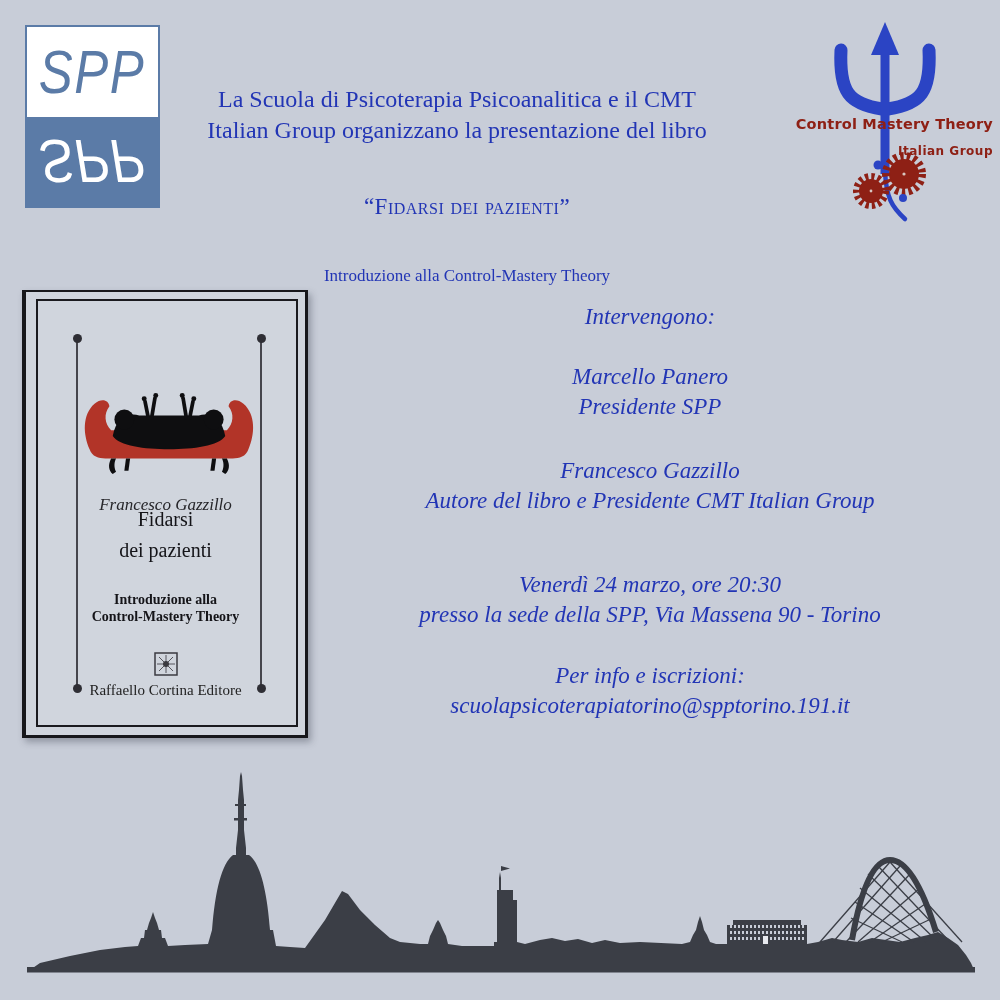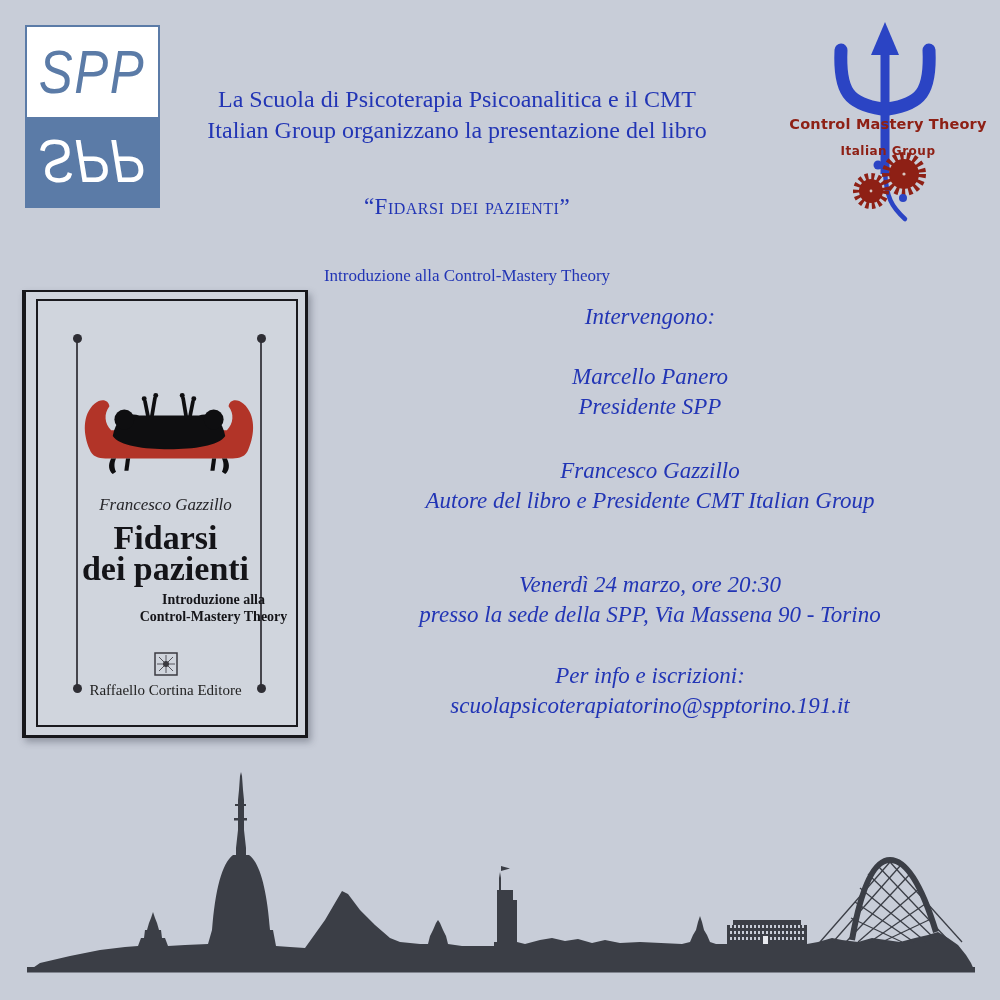--- a/index.html
+++ b/index.html
@@ -15,21 +15,21 @@
     display:flex;align-items:center;justify-content:center;
     font-family:"Liberation Sans", sans-serif;font-size:62px;font-weight:400;
     letter-spacing:2px;font-style:italic;}
   .spp-top{top:0;color:#5b7ba7;}
   .spp-bottom{top:50%;background:#5b7ba7;color:#fff;}
   .spp-top span,.spp-bottom span{display:block;transform:scaleX(0.82);}
   .spp-bottom span{transform:scaleX(0.82) scaleY(-1);}
   
   .cmt-logo{position:absolute;left:783px;top:8px;width:210px;height:225px;}
   .cmt-logo svg{position:absolute;left:0;top:0;}
-  .cmt-line{position:absolute;width:100%;text-align:center;
+  .cmt-line{position:absolute;width:100%;text-align:right;
     font-family:"DejaVu Sans", sans-serif;font-weight:bold;color:#8e2015;}
   .cmt-line1{top:108px;font-size:14.5px;letter-spacing:0.2px;}
   .cmt-line2{top:136px;font-size:12px;letter-spacing:0.5px;}
   
   .blue{color:#2235b5;}
   .header-text{position:absolute;left:157px;top:84px;width:600px;text-align:center;
     font-size:24px;line-height:31px;}
   .title-block{position:absolute;left:167px;top:190px;width:600px;text-align:center;}
   .title-main{font-size:23px;font-weight:normal;font-variant:small-caps;letter-spacing:0.5px;line-height:34px;}
   .title-sub{font-size:17px;line-height:32px;margin-top:36px;}
@@ -41,24 +41,24 @@
     background:#d0d5dd;box-sizing:border-box;
     border-top:2px solid #17171b;border-right:3px solid #17171b;
     border-bottom:3px solid #17171b;border-left:4px solid #17171b;
     box-shadow:3px 4px 7px rgba(40,45,60,0.35);}
   .cover-frame{position:absolute;left:10px;top:7px;right:7px;bottom:8px;
     border:2px solid #1a1a1e;}
   .pin-line{position:absolute;width:2px;top:46px;height:350px;background:#45454c;}
   .pin-dot{position:absolute;width:9px;height:9px;border-radius:50%;background:#2e2e34;}
   .cover-author{position:absolute;left:0;top:203px;width:100%;text-align:center;
     font-style:italic;font-size:17px;color:#26262a;}
-  .cover-title{position:absolute;left:0;top:230px;width:100%;text-align:center;
-    font-weight:bold;font-size:34px;line-height:31px;color:#141418;}
+  .cover-title{position:absolute;left:0;top:212px;width:100%;text-align:center;
+    font-weight:normal;font-size:20px;line-height:31px;color:#141418;}
   .cover-subtitle{position:absolute;left:0;top:299px;width:100%;text-align:center;
-    font-weight:bold;font-size:14px;line-height:17px;color:#141418;margin-left:48px;}
+    font-weight:bold;font-size:14px;line-height:17px;color:#141418;}
   .cover-ornament{position:absolute;left:50%;top:360px;transform:translateX(-50%);}
   .cover-publisher{position:absolute;left:0;top:390px;width:100%;text-align:center;
     font-size:15px;color:#222;}
   .couch{position:absolute;left:52px;top:76px;}
   
   .skyline{position:absolute;left:0;top:760px;}
 </style>
 </head>
 <body>
 

